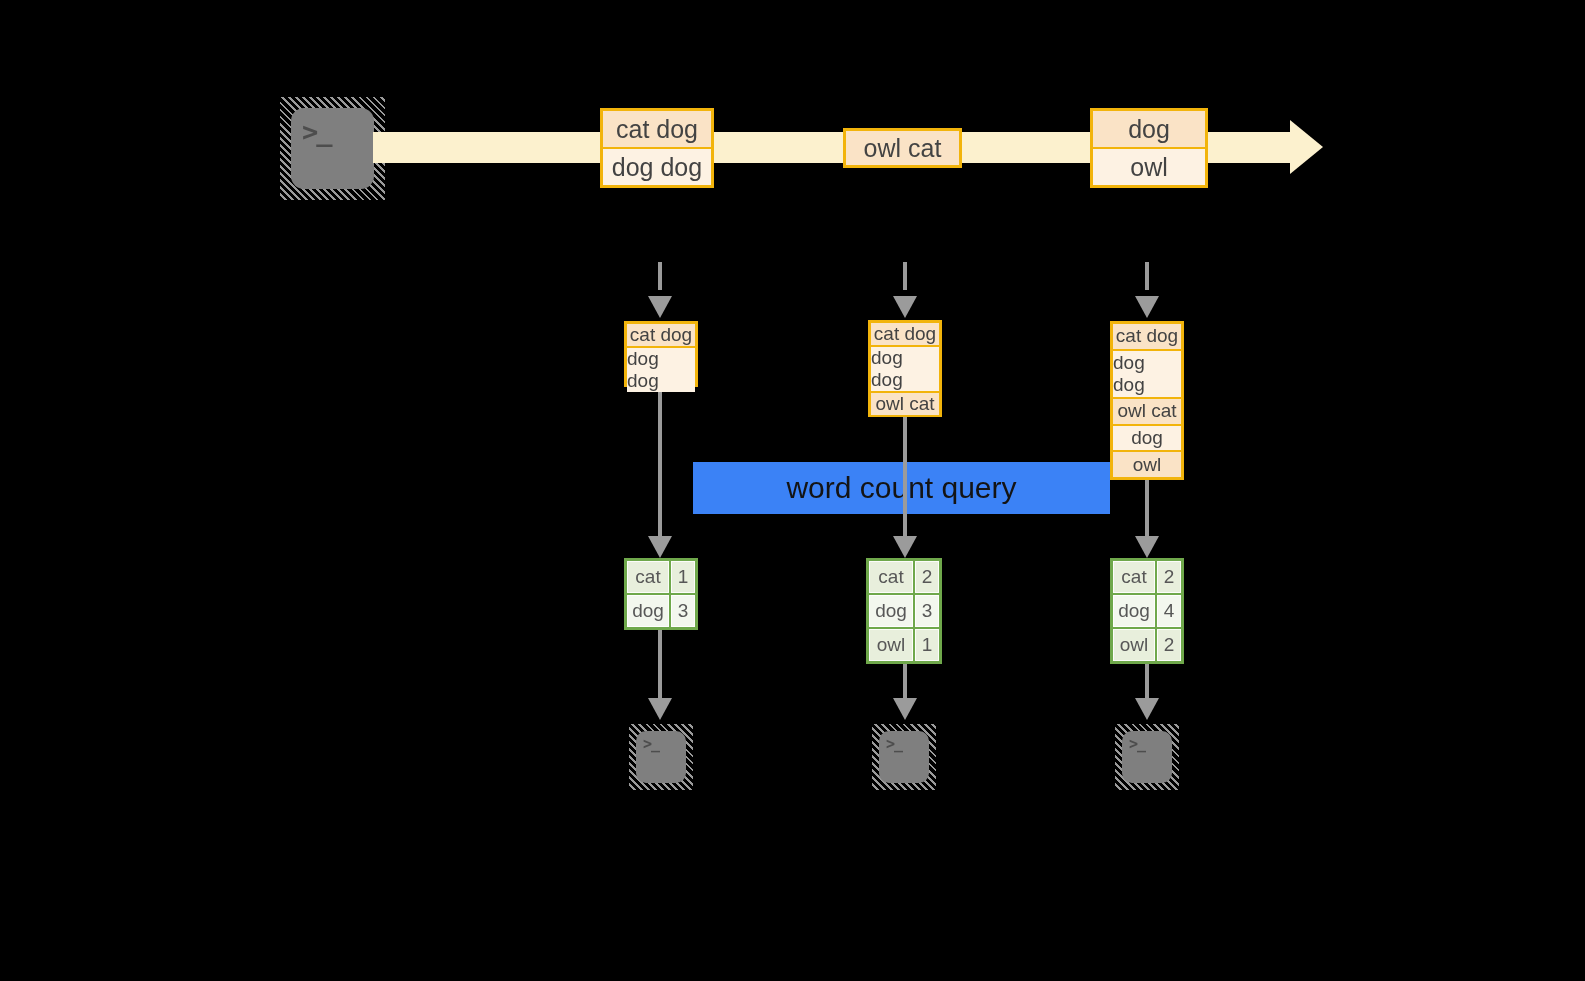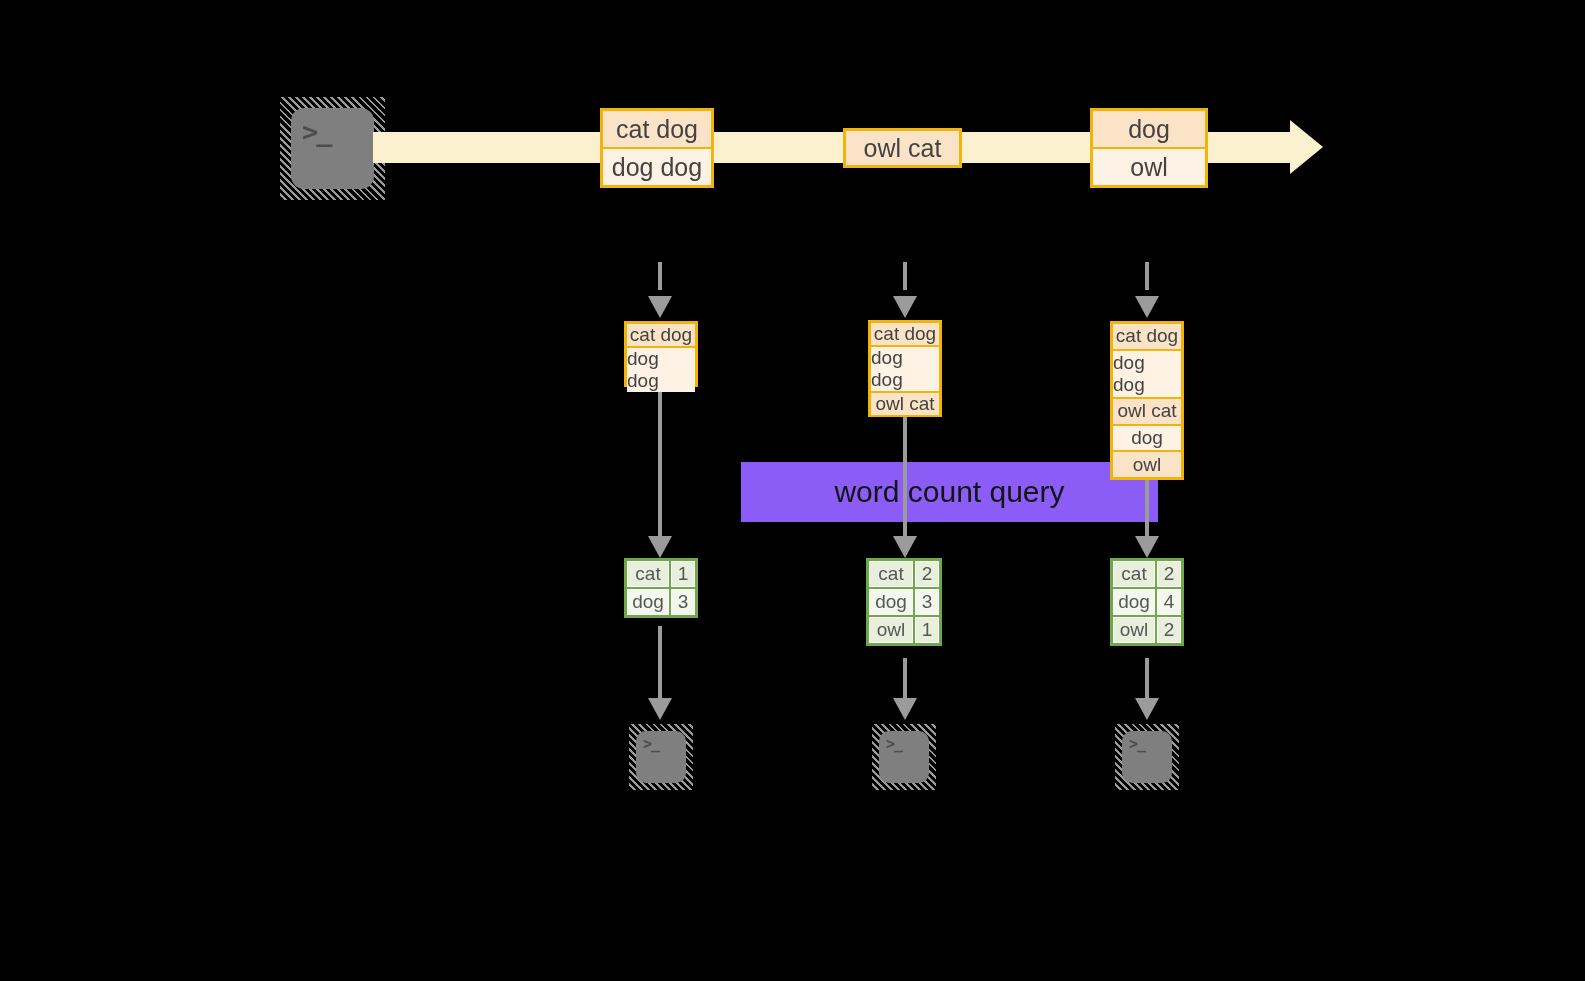--- a/index.html
+++ b/index.html
@@ -35,34 +35,34 @@
     color:#434343;flex:1 1 auto;
   }
   .stream-box .cell{font-size:25px;}
   .state-box .cell{font-size:19px;}
   
   .gtable{
     position:absolute;display:grid;grid-template-columns:1fr 24px;gap:2px;padding:3px;z-index:3;
     box-sizing:border-box;
   }
   .gtable .cell{
-    display:flex;align-items:center;justify-content:center;height:26px;
+    display:flex;align-items:center;justify-content:center;height:32px;
     font-size:19px;color:#575757;box-shadow:inset 0 0 0 1px rgba(255,255,255,.85);
   }
   
   .vline{position:absolute;width:4px;background:#9b9b9b;z-index:2;}
   .vhead{
     position:absolute;width:0;height:0;z-index:2;
     border-left:12px solid transparent;border-right:12px solid transparent;border-top:22px solid #9b9b9b;
   }
   
   .query-band{
-    position:absolute;left:693px;top:462px;width:417px;height:60px;background:#8b5cf6;z-index:1;
+    position:absolute;left:693px;top:462px;width:417px;height:52px;background:#3b82f6;z-index:1;
     display:flex;align-items:center;justify-content:center;
-    font-size:30px;color:#141414;margin-left:48px;
+    font-size:30px;color:#141414;
   }
 </style>
 </head>
 <body>
 
 <div id="canvas">
 
   <div class="stream-band" style="background:#FCF1CE;"></div>
   <div class="stream-head" style="border-left-color:#FCF1CE;"></div>
 

